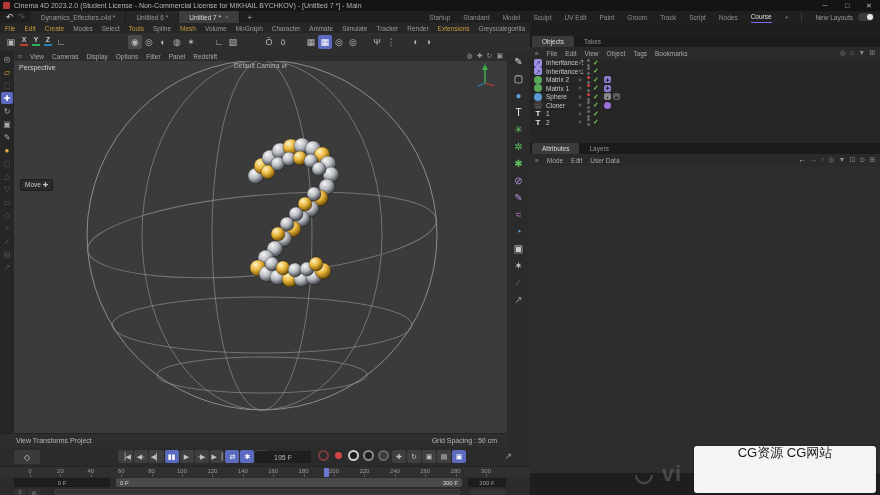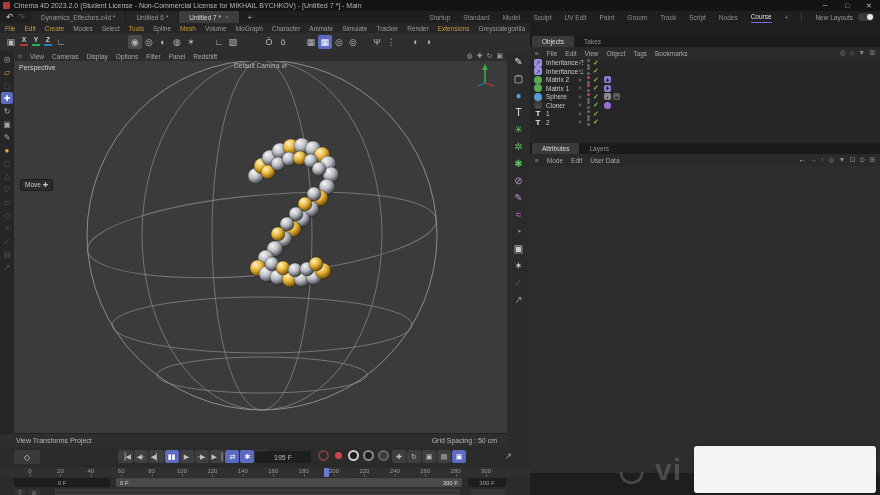--- a/index.html
+++ b/index.html
@@ -142,21 +142,21 @@
   .odots i.t { top:0; } .odots i.b { bottom:0; }
   .odots.red i.t { background:#d34040; }
   .ocheck { position:absolute; left:63px; color:#7ec14f; font-size:7px; font-weight:bold; }
   .otags { position:absolute; left:74px; display:flex; gap:2px; }
   .otag { width:7px; height:7px; border-radius:2px; display:flex; align-items:center;
     justify-content:center; font-size:5px; color:#222; }
   #attr-empty { height:307px; background:#2d2d2d; }
 
   
   #ghostmark { position:absolute; right:198px; bottom:8px; color:#6b6b6b; opacity:.55;
-    font-size:30px; font-weight:bold; letter-spacing:1px; }
+    font-size:22px; font-weight:bold; letter-spacing:1px; }
   #watermark { position:absolute; right:4px; bottom:2px; width:182px; height:47px; background:#f4f4f4;
     border-radius:3px; text-align:center; z-index:50; box-shadow:0 0 2px rgba(0,0,0,.5); }
   #wm-main { font-size:27px; line-height:29px; color:#141414; letter-spacing:1px; }
   #wm-sub { font-size:13px; line-height:14px; color:#1a1a1a; }
 </style>
 </head>
 <body>
 
 <div id="stage">
 
@@ -638,15 +638,16 @@
           <span>⊡</span>
           <span>⊙</span>
           <span>⊞</span>
         </span>
     </div>
     <div id="attr-empty"></div>
   </div>
 
   <div id="ghostmark">◡ vi</div>
   <div id="watermark">
+    <div id="wm-sub">CG资源 CG网站</div>
   </div>
 
 </div>
 
 </body></html>

